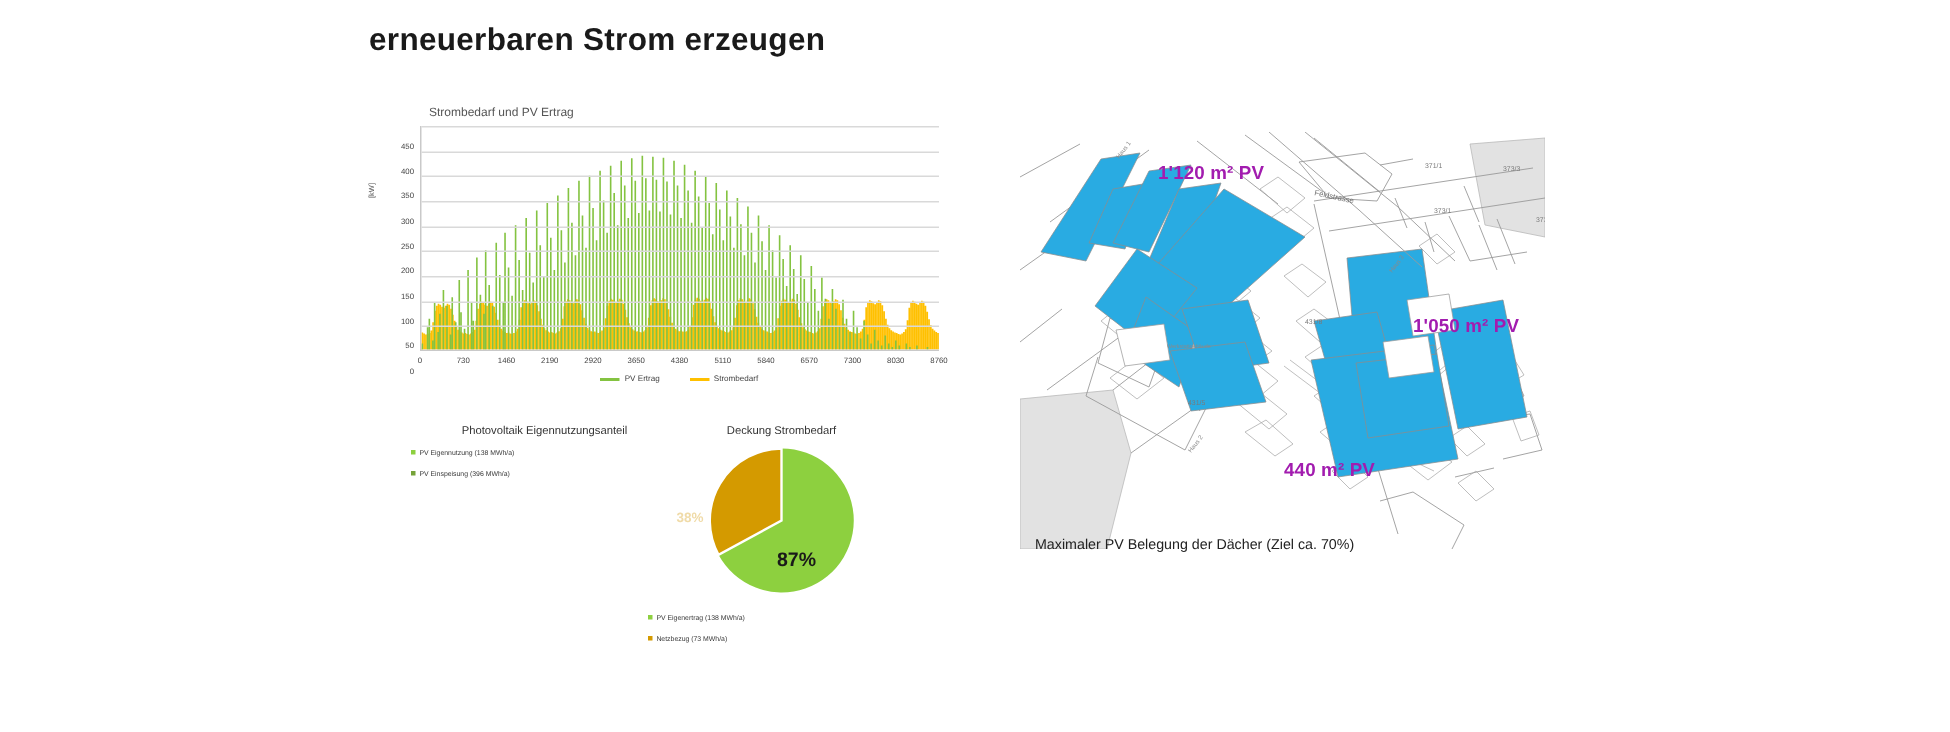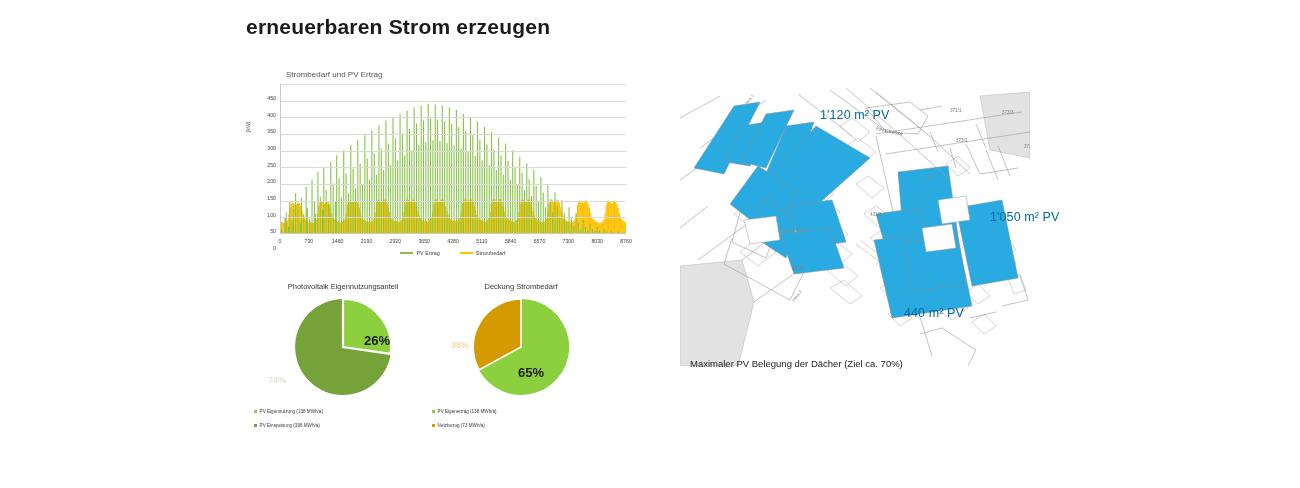--- a/index.html
+++ b/index.html
@@ -57,21 +57,21 @@
   .ts-legend{
     position:absolute;left:34px;top:180px;width:346px;
     display:flex;justify-content:center;gap:20px;align-items:center;
   }
   .ts-legend .lg{display:flex;align-items:center;gap:3px;font-size:5.4px;color:#444;}
   .ts-legend .swatch{display:inline-block;width:13px;height:1.6px;}
 
   
   .pies{position:absolute;left:0;top:212px;width:390px;height:180px;}
   .pie-block{position:absolute;top:0;width:190px;}
-  .pie-block.left{left:2px;}
+  .pie-block.left{left:22px;}
   .pie-block.right{left:180px;}
   .pie-title{
     text-align:center;font-size:7.5px;color:#333;
     white-space:nowrap;margin-bottom:4px;
   }
   .pie-holder{position:relative;width:190px;height:106px;}
   .pie{position:absolute;left:50%;transform:translateX(-50%);width:104px;height:104px;}
   .pie svg{display:block;}
   .pie-lbl{
     position:absolute;font-weight:bold;pointer-events:none;
@@ -88,22 +88,22 @@
   .pie-legend .dot{width:2.6px;height:2.6px;display:inline-block;flex:0 0 auto;}
 
   
   .map-col{position:absolute;left:680px;top:88px;width:350px;height:278px;}
   .map-frame{
     position:absolute;left:0;top:0;width:350px;height:278px;
     background:#ffffff;overflow:hidden;
   }
   .map-frame svg{display:block;width:350px;height:278px;}
   .map-lbl{
-    position:absolute;font-weight:normal;font-size:12.5px;color:#0369a1;
-    white-space:nowrap;letter-spacing:.1px;margin-left:48px;
+    position:absolute;font-weight:bold;font-size:12.5px;color:#a21caf;
+    white-space:nowrap;letter-spacing:.1px;
   }
   .map-caption{
     position:absolute;left:690px;top:358px;
     font-size:9.5px;color:#222;white-space:nowrap;
   }
 </style>
 </head>
 <body>
 
 <div class="slide">
@@ -170,32 +170,20 @@
             <span class="swatch" style="background: rgb(255, 192, 0);"></span>
             <span>Strombedarf</span>
           </div>
         </div>
     </div>
 
     <div class="pies">
 
       <div class="pie-block left">
         <div class="pie-title">Photovoltaik Eigennutzungsanteil</div>
-        <div class="pie-holder">
-          <div class="pie">
-            <svg viewBox="0 0 104 104" width="104" height="104">
-
-              <path d="M52 52 L52 4 A48 48 0 1 0 99.6 58.9 Z" fill="#76a339"></path>
-
-              <path d="M52 52 L52 4 A48 48 0 0 1 99.6 58.9 Z" fill="#8dd03f" stroke="#ffffff" stroke-width="2.2"></path>
-            </svg>
-          </div>
-          <div class="pie-lbl big" style="left:116px;top:38px;">26%</div>
-          <div class="pie-lbl small" style="left:20px;top:80px;">74%</div>
-        </div>
         <div class="pie-legend" id="pie-left-legend">
             <div class="row">
               <span class="dot" style="background: rgb(141, 208, 63);"></span>
               <span>PV Eigennutzung (138 MWh/a)</span>
             </div>
             <div class="row">
               <span class="dot" style="background: rgb(118, 163, 57);"></span>
               <span>PV Einspeisung (396 MWh/a)</span>
             </div>
           </div>
@@ -205,21 +193,21 @@
         <div class="pie-title">Deckung Strombedarf</div>
         <div class="pie-holder">
           <div class="pie">
             <svg viewBox="0 0 104 104" width="104" height="104">
 
               <path d="M52 52 L52 4 A48 48 0 1 1 10.0 74.9 Z" fill="#8dd03f"></path>
 
               <path d="M52 52 L52 4 A48 48 0 0 0 10.0 74.9 Z" fill="#d49a00" stroke="#ffffff" stroke-width="1.6"></path>
             </svg>
           </div>
-          <div class="pie-lbl big" style="left:92px;top:70px;">65%</div>
+          <div class="pie-lbl big" style="left:92px;top:70px;">87%</div>
           <div class="pie-lbl small-dark" style="left:25px;top:45px;">38%</div>
         </div>
         <div class="pie-legend" id="pie-right-legend">
             <div class="row">
               <span class="dot" style="background: rgb(141, 208, 63);"></span>
               <span>PV Eigenertrag (138 MWh/a)</span>
             </div>
             <div class="row">
               <span class="dot" style="background: rgb(212, 154, 0);"></span>
               <span>Netzbezug (73 MWh/a)</span>

